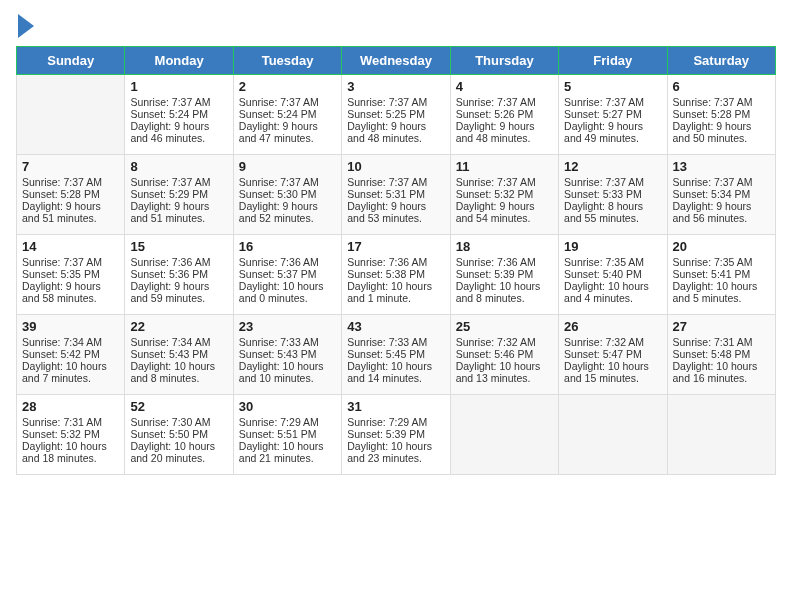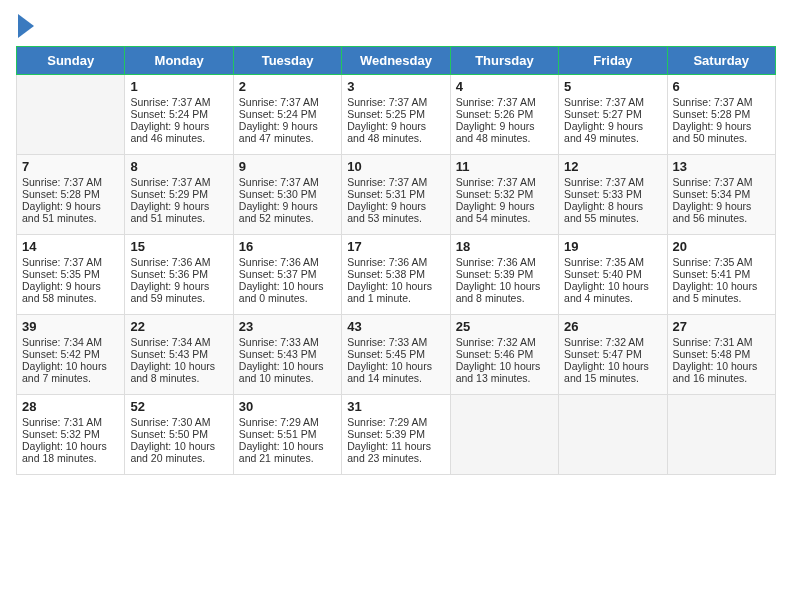--- a/index.html
+++ b/index.html
@@ -145,19 +145,19 @@
         <td><span class="day-num">23</span><span>Sunrise: 7:33 AM</span><br><span>Sunset: 5:43 PM</span><br><span>Daylight: 10 hours and 10 minutes.</span></td>
         <td><span class="day-num">43</span><span>Sunrise: 7:33 AM</span><br><span>Sunset: 5:45 PM</span><br><span>Daylight: 10 hours and 14 minutes.</span></td>
         <td><span class="day-num">25</span><span>Sunrise: 7:32 AM</span><br><span>Sunset: 5:46 PM</span><br><span>Daylight: 10 hours and 13 minutes.</span></td>
         <td><span class="day-num">26</span><span>Sunrise: 7:32 AM</span><br><span>Sunset: 5:47 PM</span><br><span>Daylight: 10 hours and 15 minutes.</span></td>
         <td><span class="day-num">27</span><span>Sunrise: 7:31 AM</span><br><span>Sunset: 5:48 PM</span><br><span>Daylight: 10 hours and 16 minutes.</span></td>
       </tr>
       <tr>
         <td><span class="day-num">28</span><span>Sunrise: 7:31 AM</span><br><span>Sunset: 5:32 PM</span><br><span>Daylight: 10 hours and 18 minutes.</span></td>
         <td><span class="day-num">52</span><span>Sunrise: 7:30 AM</span><br><span>Sunset: 5:50 PM</span><br><span>Daylight: 10 hours and 20 minutes.</span></td>
         <td><span class="day-num">30</span><span>Sunrise: 7:29 AM</span><br><span>Sunset: 5:51 PM</span><br><span>Daylight: 10 hours and 21 minutes.</span></td>
-        <td><span class="day-num">31</span><span>Sunrise: 7:29 AM</span><br><span>Sunset: 5:39 PM</span><br><span>Daylight: 11 hours and 23 minutes.</span></td>
+        <td><span class="day-num">31</span><span>Sunrise: 7:29 AM</span><br><span>Sunset: 5:39 PM</span><br><span>Daylight: 10 hours and 23 minutes.</span></td>
         <td class="cell-empty"></td>
         <td class="cell-empty"></td>
         <td class="cell-empty"></td>
       </tr>
     </tbody>
 </table>
 
 </body></html>

